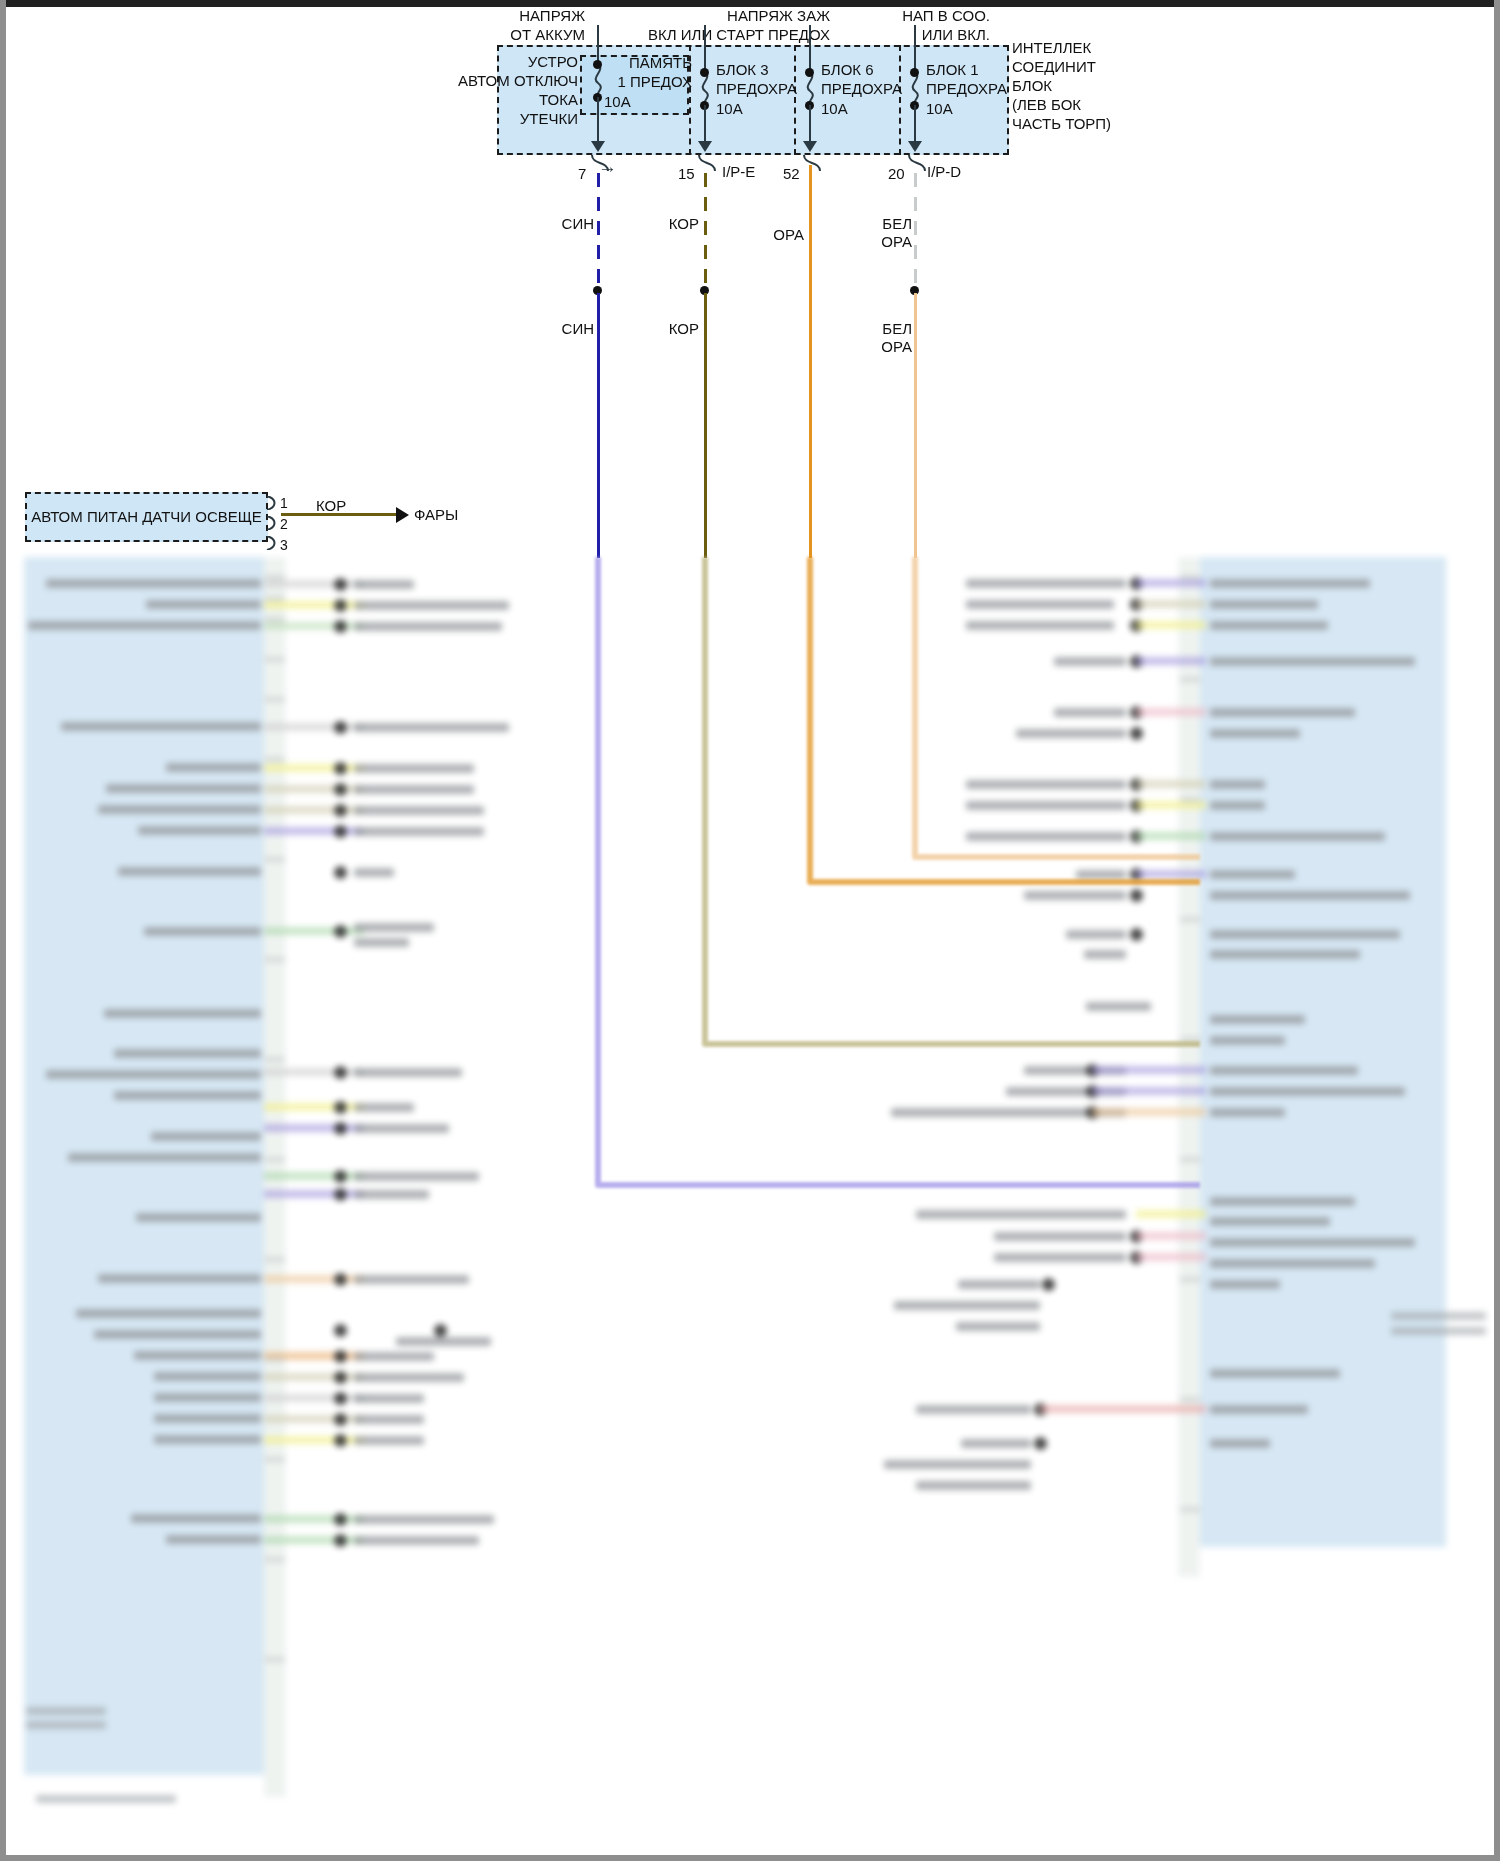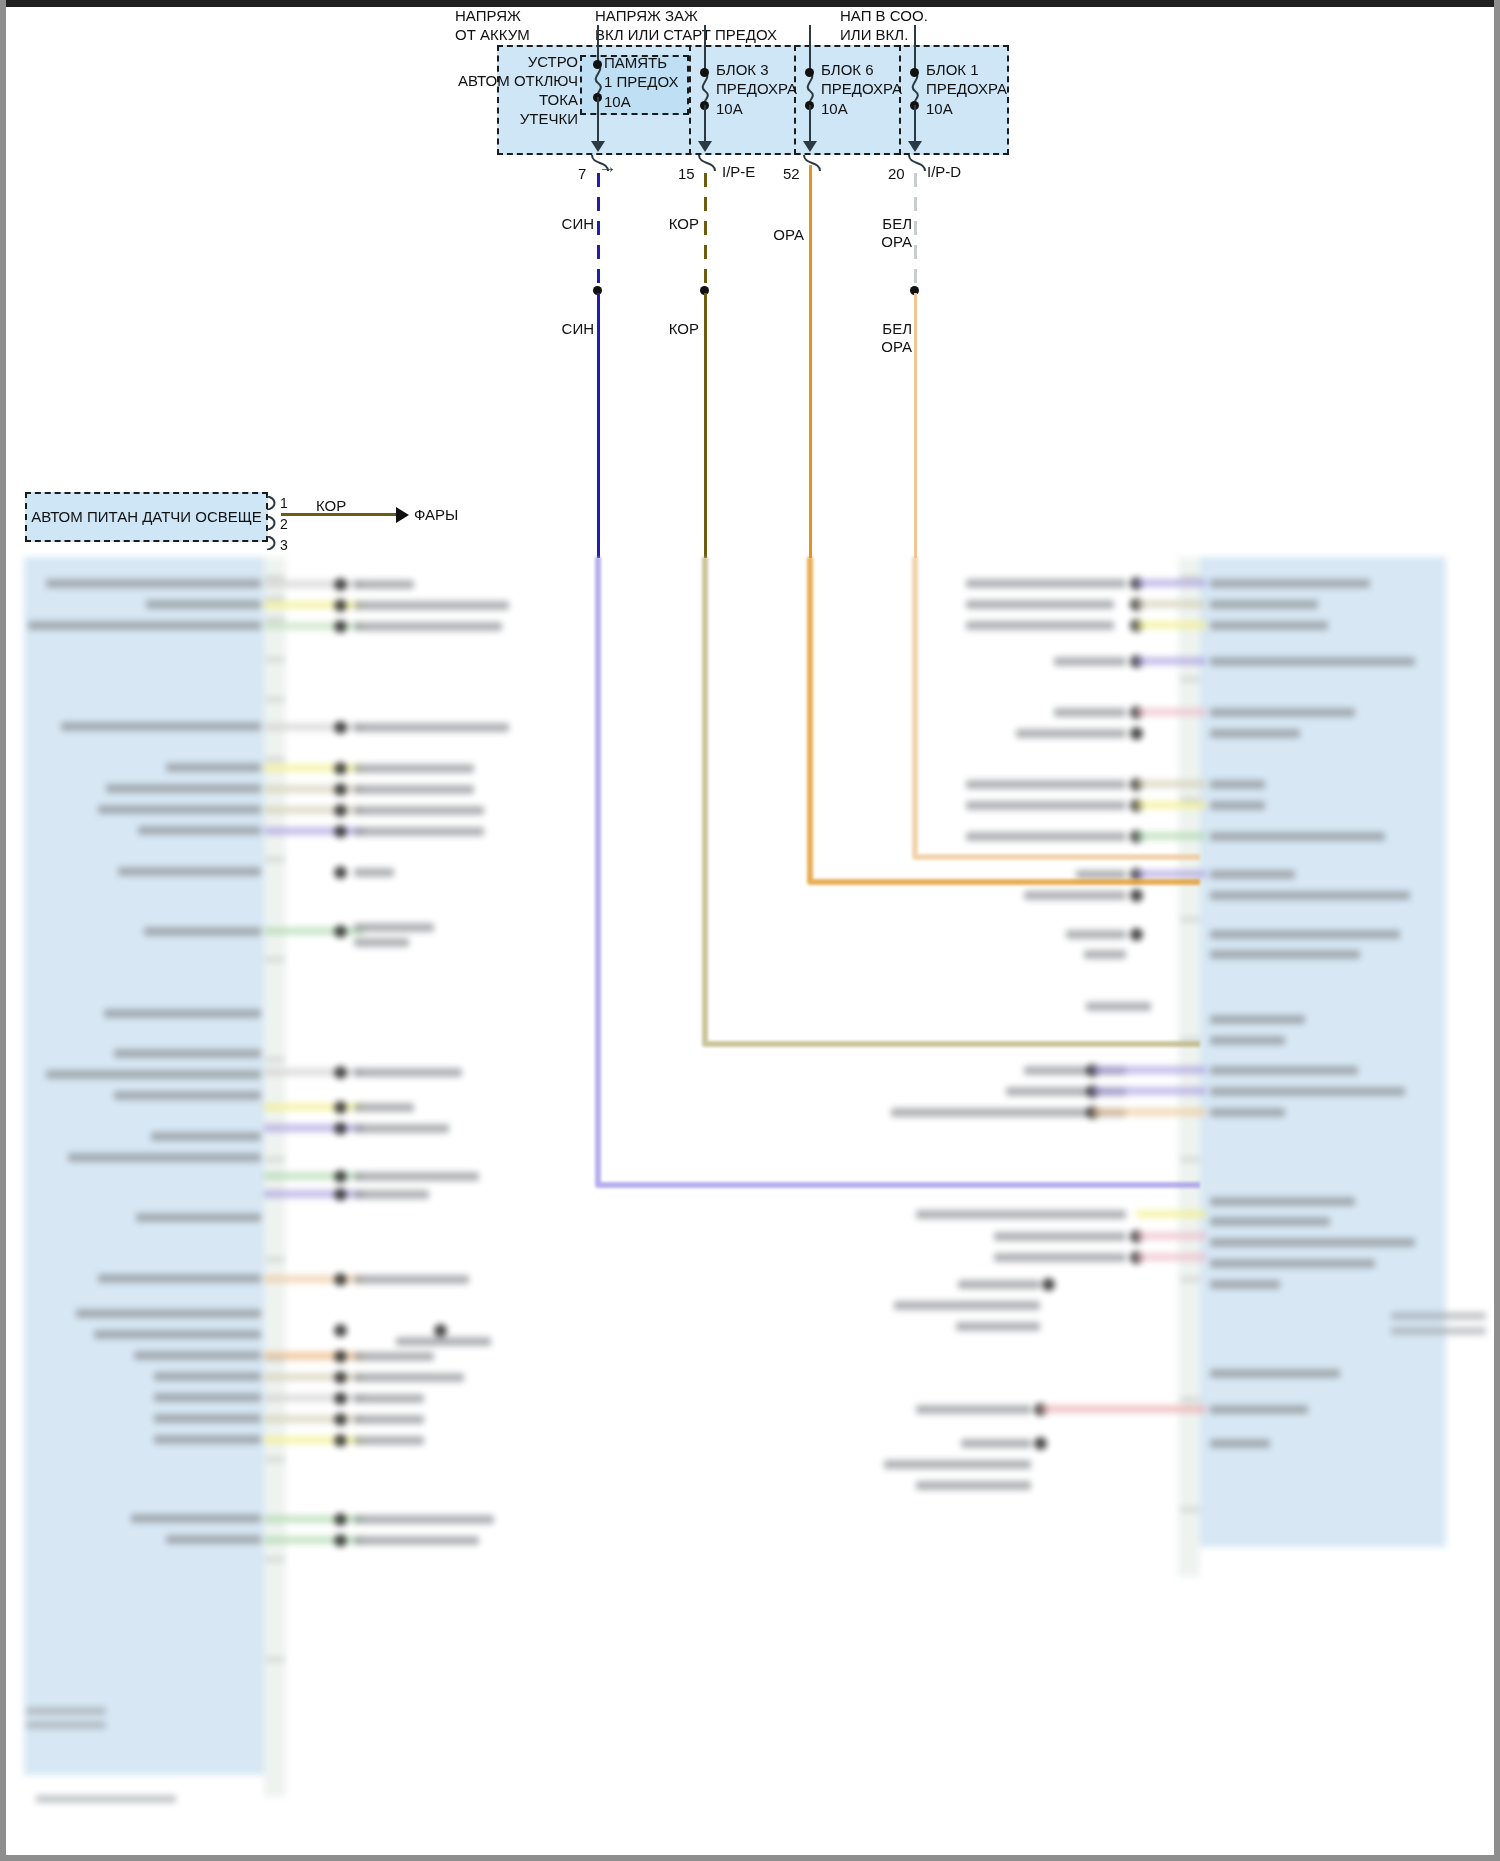--- a/index.html
+++ b/index.html
@@ -12,21 +12,21 @@
   #frame-left{position:absolute;left:0;top:0;width:6px;height:1861px;background:#8e8e8e;}
   #frame-right{position:absolute;left:1494px;top:0;width:6px;height:1861px;background:#8e8e8e;}
   #frame-bottom{position:absolute;left:0;top:1855px;width:1500px;height:6px;background:#8e8e8e;}
 
   
   .fusebox{position:absolute;box-sizing:border-box;background:#cfe6f7;border:2px dashed #1b1b1b;}
   .fuse-inner{position:absolute;box-sizing:border-box;background:#bfdff4;border:2px dashed #1b1b1b;}
   .fuse-divider{position:absolute;width:0;border-left:2px dashed #1b1b1b;}
 
   .lbl{position:absolute;color:#111;font-size:15px;line-height:19px;white-space:pre;}
-  .lbl.c{text-align:left;}
+  .lbl.c{text-align:right;}
   .lbl.r{text-align:right;}
   .lbl.l{text-align:left;}
 
   .vline{position:absolute;width:2px;background:#2b3a42;}
   .fuse-coil{position:absolute;width:16px;height:34px;}
   .node{position:absolute;width:9px;height:9px;border-radius:50%;background:#111;}
 
   .arrowdown{position:absolute;width:0;height:0;border-left:7px solid transparent;border-right:7px solid transparent;border-top:11px solid #2b3a42;}
   .arrowright{position:absolute;width:0;height:0;border-top:8px solid transparent;border-bottom:8px solid transparent;border-left:13px solid #111;}
 
@@ -82,20 +82,25 @@
   <div class="fuse-divider" style="left:794px;top:45px;height:110px;"></div>
   <div class="fuse-divider" style="left:899px;top:45px;height:110px;"></div>
 
   <div class="fuse-inner" style="left:580px;top:55px;width:109px;height:60px;"></div>
 
   <div class="lbl r" style="left:440px;top:52px;width:138px;">УСТРО
 АВТОМ ОТКЛЮЧ
 ТОКА
 УТЕЧКИ</div>
 
+  <div class="lbl l" style="left:1012px;top:38px;width:120px;">ИНТЕЛЛЕК
+СОЕДИНИТ
+БЛОК
+(ЛЕВ БОК
+ЧАСТЬ ТОРП)</div>
 
   <div class="vline" style="left:597px;top:25px;height:40px;"></div>
   <svg class="fuse-coil" style="left:590px;top:63px;" viewBox="0 0 16 34">
     <path d="M8 0 C 16 8, 0 14, 8 20 C 16 26, 4 30, 8 34" fill="none" stroke="#2b3a42" stroke-width="2"></path>
   </svg>
   <div class="node" style="left:593px;top:60px;"></div>
   <div class="node" style="left:593px;top:93px;"></div>
   <div class="vline" style="left:597px;top:97px;height:45px;"></div>
   <div class="arrowdown" style="left:591px;top:141px;"></div>
   <div class="lbl c" style="left:604px;top:53px;width:88px;">ПАМЯТЬ

